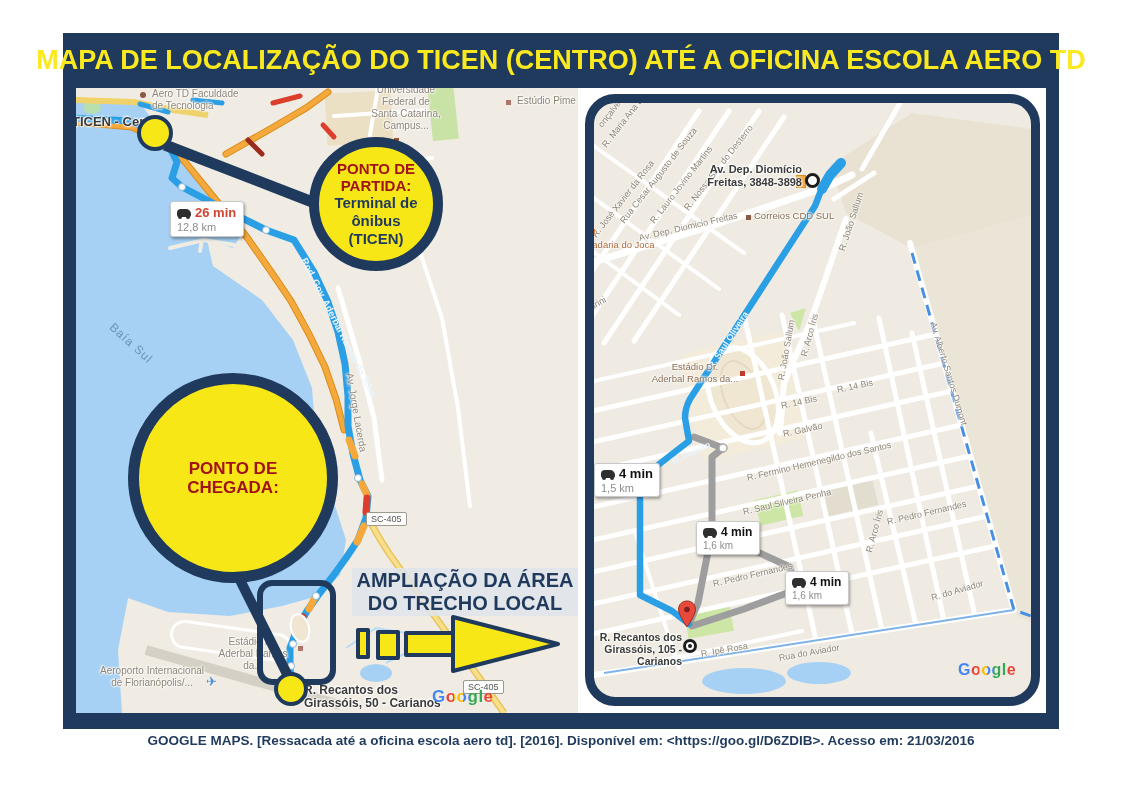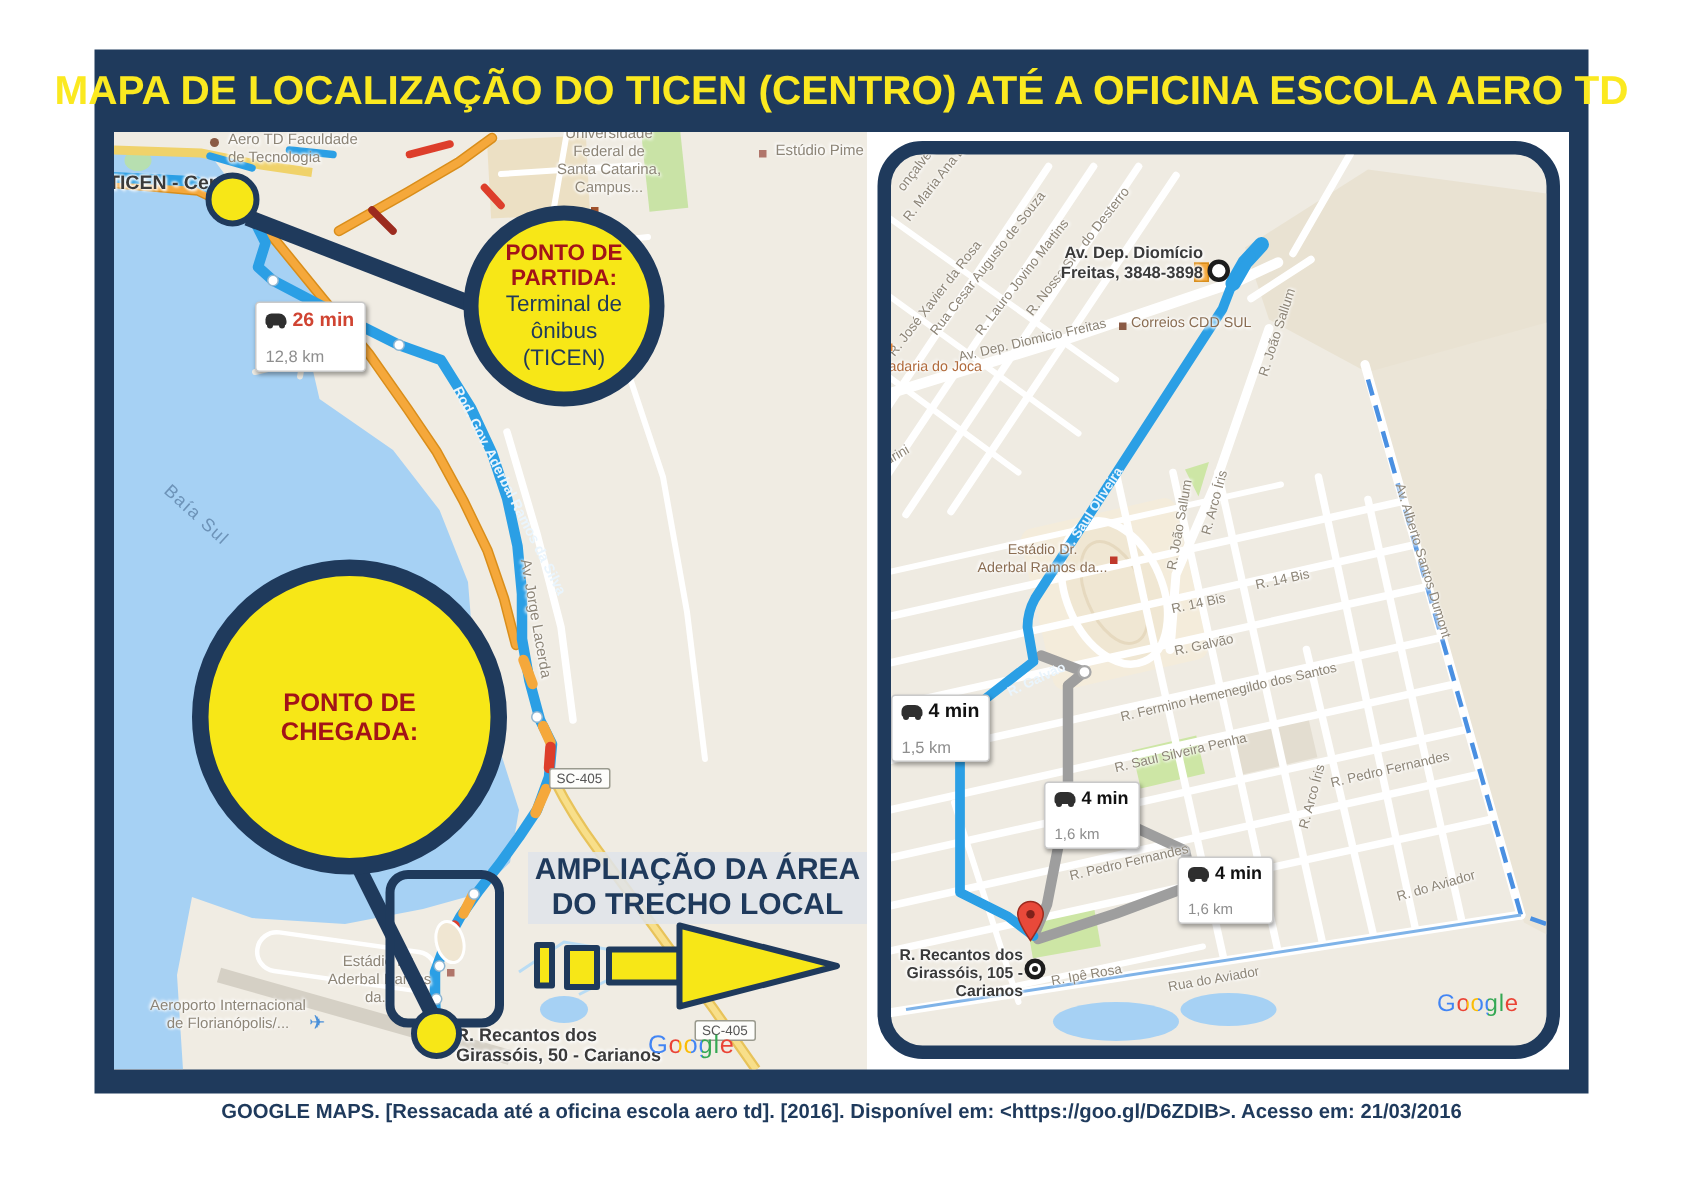--- a/index.html
+++ b/index.html
@@ -18,39 +18,39 @@
   .onroute{color:#eaf5fd;text-shadow:none;font-weight:bold}
   .boldlbl{position:absolute;font-weight:bold;color:#3a3a3a;font-size:11.5px;line-height:13px;white-space:pre-line;
        text-shadow:0 0 2px #fff,0 0 2px #fff,1px 1px 2px #fff,-1px -1px 2px #fff}
   .poi{color:#8a6d52}
   .padaria{color:#b06a3b}
   .shield{position:absolute;background:#fdfdfb;border:1px solid #9a9a8e;border-radius:2px;font-size:9px;color:#555;
        padding:1px 4px;line-height:10px}
   .callout{position:absolute;border-radius:50%;background:#f7e717;border:10px solid #1f3a5c;
        display:flex;flex-direction:column;align-items:center;justify-content:center;text-align:center;box-sizing:content-box}
   .callout .hd{color:#a21318;font-weight:bold;white-space:pre-line}
-  .callout .bd{color:#1f3a5c;font-weight:normal;white-space:pre-line}
+  .callout .bd{color:#1f3a5c;font-weight:bold;white-space:pre-line}
   .cmark{position:absolute;border-radius:50%;background:#f7e717;border:4px solid #1f3a5c;box-sizing:border-box}
   .timebox{position:absolute;background:#fff;border:1px solid #c9c9c9;border-radius:3px;box-shadow:1px 2px 3px rgba(0,0,0,.35);
        padding:3px 7px 3px 6px}
   .timebox .dur{display:flex;align-items:center;gap:4px;font-weight:bold;font-size:12px;color:#111;white-space:nowrap}
-  .timebox .dist{font-size:10px;color:#8e8e8e;margin-top:12px}
+  .timebox .dist{font-size:10px;color:#8e8e8e;margin-top:1px}
   .timebox.big .dur{font-size:13px;color:#d04432}
   .timebox.big .dist{font-size:11px}
   .car{width:14px;height:8px;background:#2f2f2f;border-radius:4px 5px 2px 2px;position:relative;flex:0 0 auto}
   .car:before,.car:after{content:"";position:absolute;bottom:-2px;width:4px;height:4px;border-radius:50%;background:#2f2f2f}
   .car:before{left:1px}.car:after{right:1px}
   .ring{position:absolute;width:9px;height:9px;border:3px solid #1c1c1c;border-radius:50%;background:#fff;box-sizing:content-box}
   .target{position:absolute;width:8px;height:8px;border:3px solid #1c1c1c;border-radius:50%;background:#fff;box-sizing:content-box}
   .target:after{content:"";position:absolute;left:2px;top:2px;width:4px;height:4px;border-radius:50%;background:#1c1c1c}
   .orbldg{position:absolute;width:8px;height:11px;background:#f5a83b;border:1px solid #d98e1b}
   .ampl{position:absolute;left:276px;top:480px;width:226px;height:48px;background:rgba(223,228,233,.88);
        display:flex;align-items:center;justify-content:center;text-align:center}
   .ampl span{color:#1f3a5c;font-weight:bold;font-size:20px;line-height:23px;white-space:pre-line}
-  .glogo{position:absolute;font-size:17px;font-weight:normal;letter-spacing:.5px;
+  .glogo{position:absolute;font-size:17px;font-weight:bold;letter-spacing:.5px;
        background:linear-gradient(90deg,#4285F4 0 21%,#EA4335 21% 36%,#FBBC05 36% 50%,#4285F4 50% 62%,#34A853 62% 81%,#EA4335 81% 100%);
        -webkit-background-clip:text;background-clip:text;color:transparent}
   .sqicon{position:absolute;width:5px;height:5px;background:#8a5a44}
   .citations{position:absolute;left:63px;top:733px;width:996px;text-align:center}
   .citations p{margin:0;font-size:13.5px;line-height:16px;font-weight:bold;color:#1f3a5c}
   .plane{position:absolute;color:#4a90d9;font-size:13px}
 </style>
 </head>
 <body>
 

